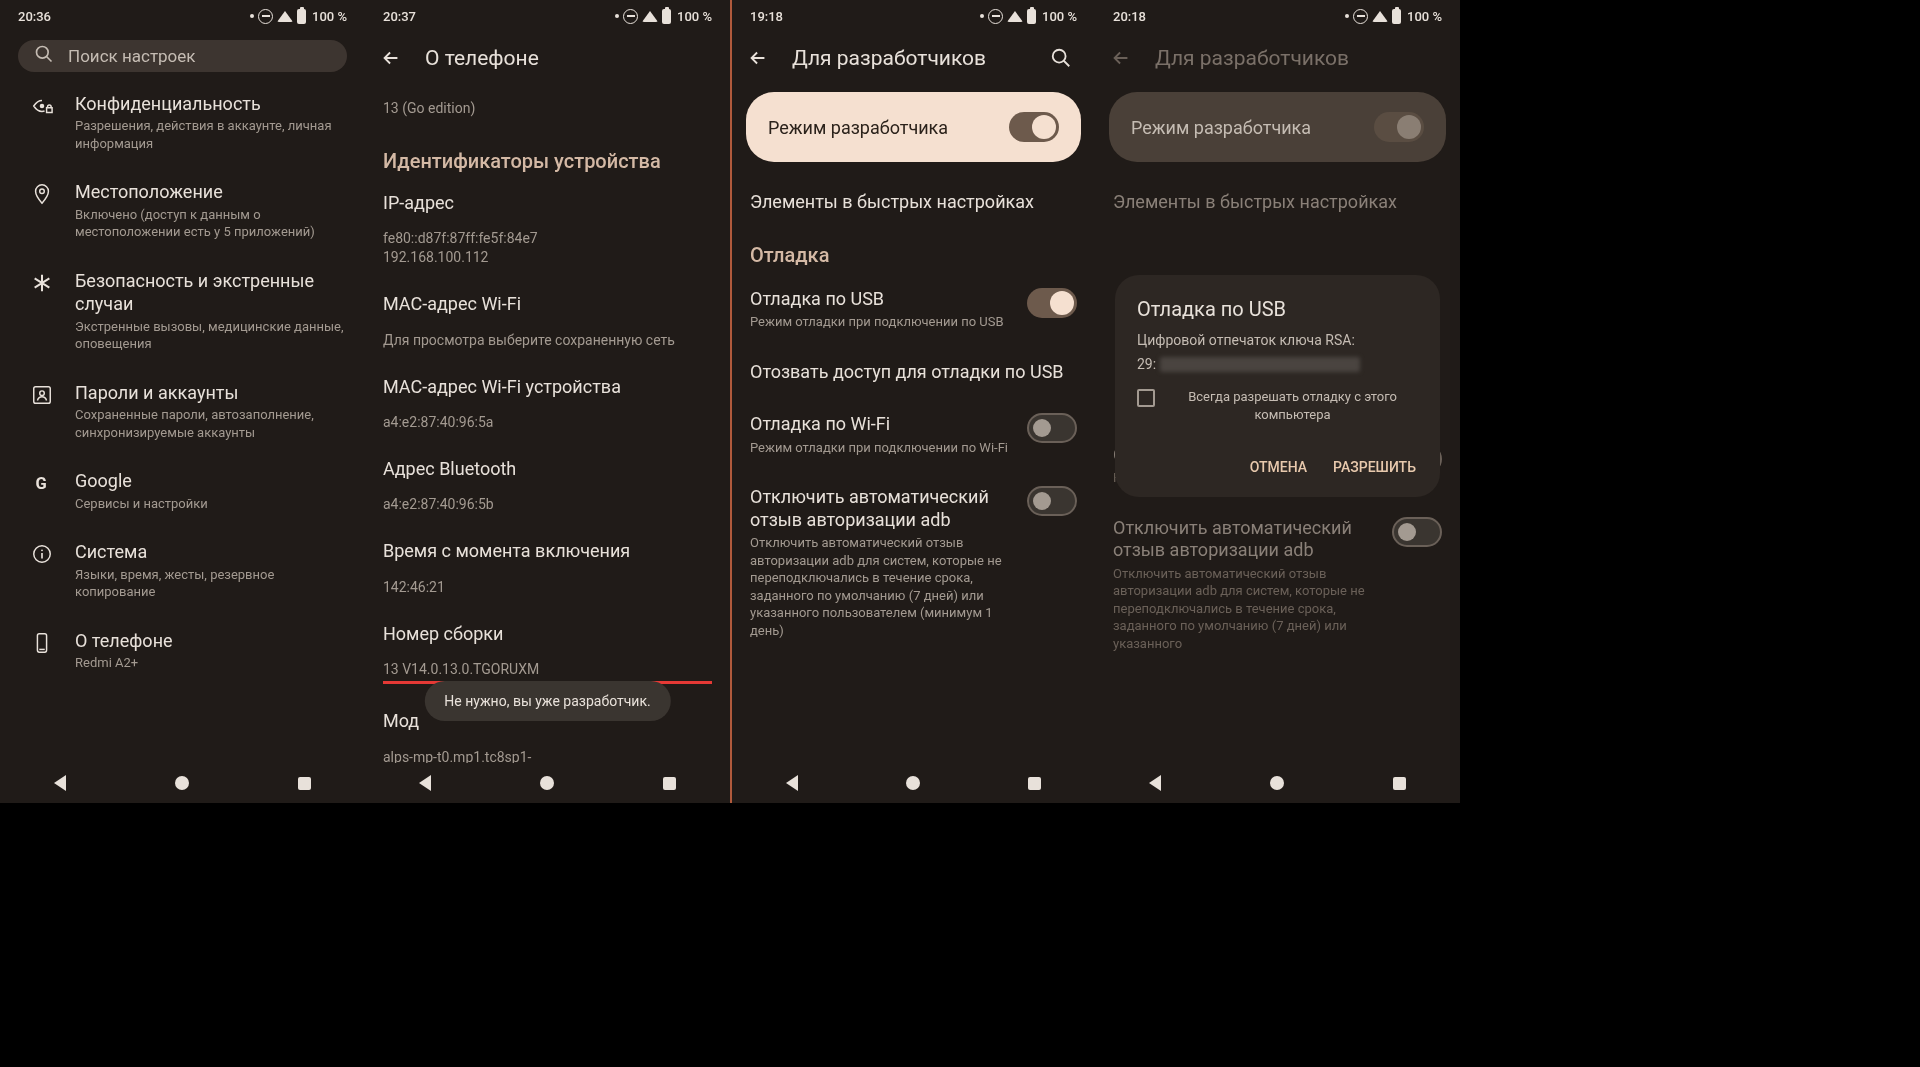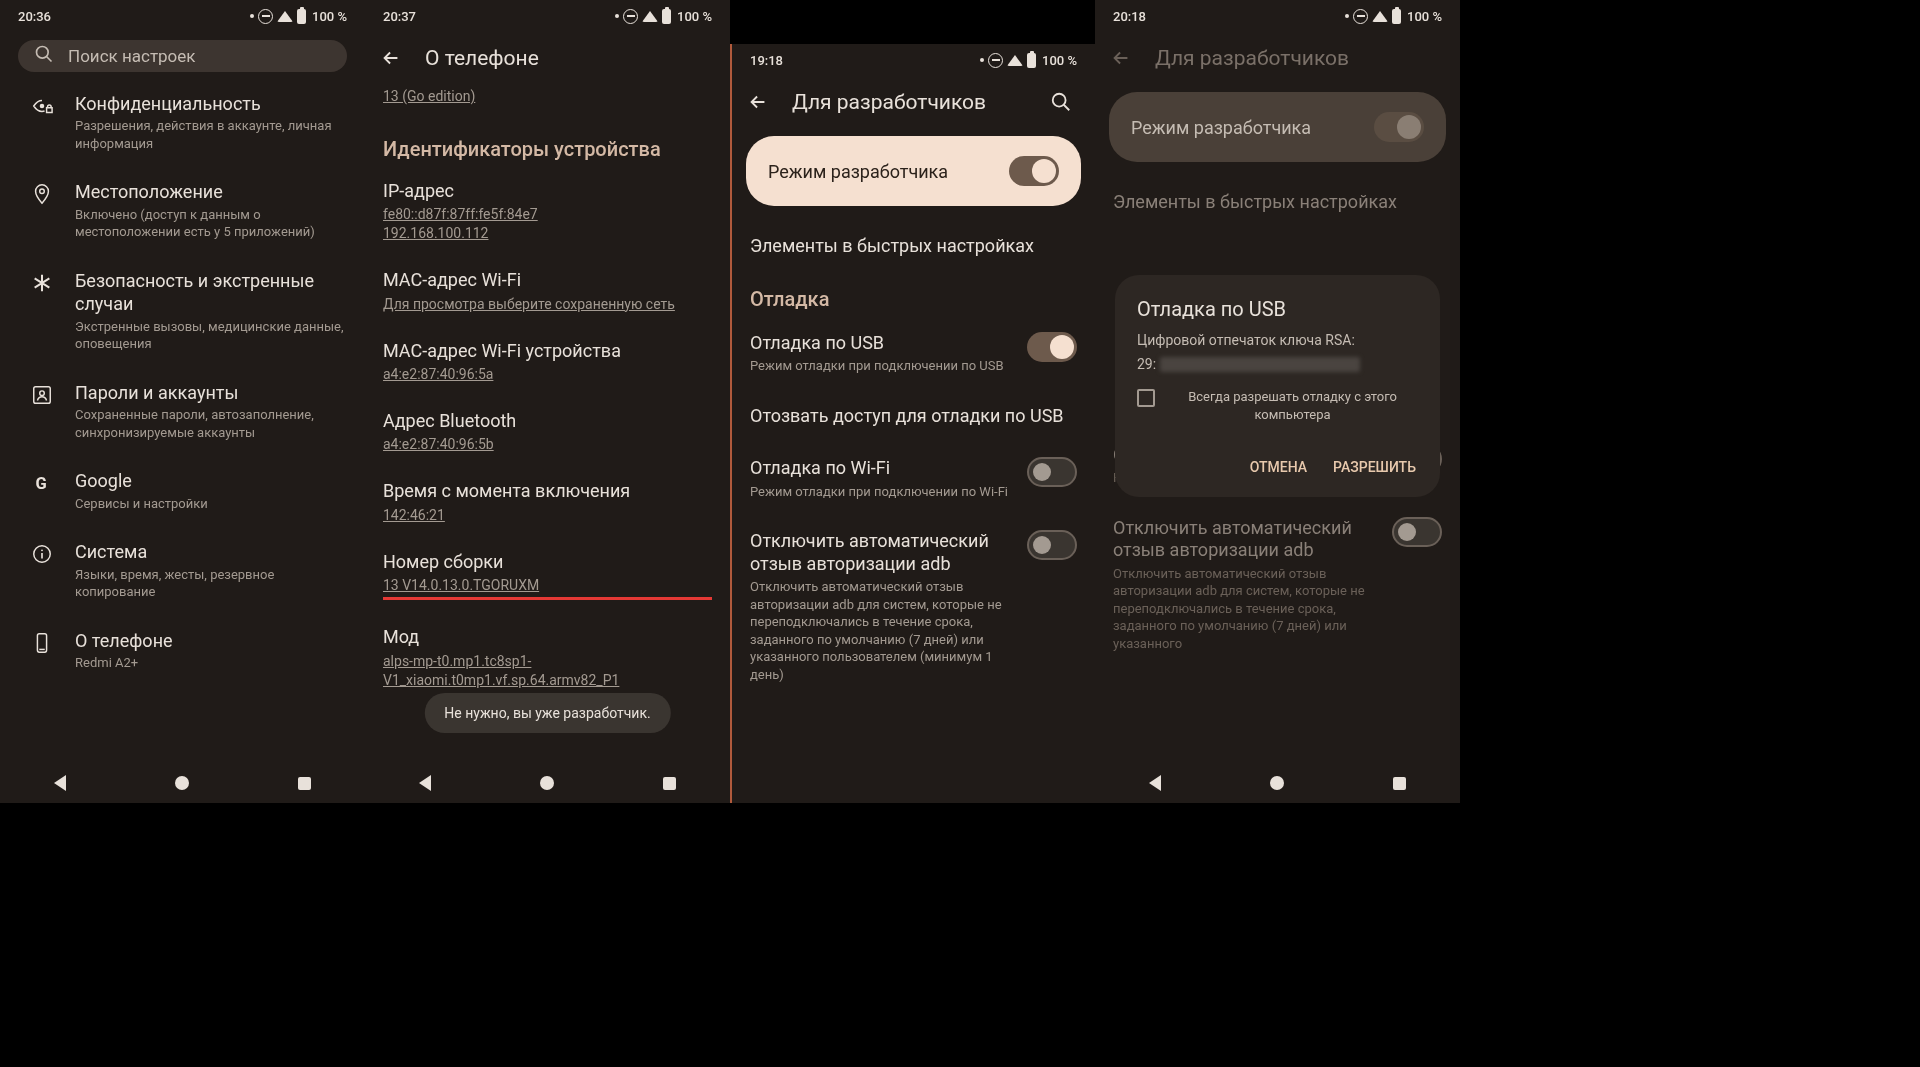--- a/index.html
+++ b/index.html
@@ -35,24 +35,24 @@
 
 .header2 { display: flex; align-items: center; height: 52px; padding: 0 4px; gap: 12px; }
 .back-arrow { width: 44px; height: 44px; display: flex; align-items: center; justify-content: center; }
 .back-arrow svg { width: 22px; height: 22px; stroke: #e8e1da; fill: none; stroke-width: 2; }
 .header-title { font-size: 21px; color: #e8e1da; }
 .header-search { width: 44px; height: 44px; display: flex; align-items: center; justify-content: center; margin-left: auto; margin-right: 8px; }
 .header-search svg { width: 22px; height: 22px; stroke: #e8e1da; fill: none; stroke-width: 2; }
 .info-list { padding: 0 18px; }
 .info-item { padding: 13px 0; }
 .info-title { font-size: 18px; color: #e8e1da; line-height: 1.25; }
-.info-sub { font-size: 14px; color: #a39a91; line-height: 1.35; margin-top: 3px; text-decoration: underline; }
+.info-sub { font-size: 14px; color: #a39a91; line-height: 1.35; margin-top: 15px; }
 .section-header { font-size: 20px; color: #d4b9a5; font-weight: 500; padding: 18px 0 6px; }
 .red-underline { border-bottom: 3px solid #e53935; padding-bottom: 2px; }
-.toast { position: absolute; bottom: 70px; left: 50%; transform: translateX(-50%); background: #3a3530; color: #e8e1da; padding: 12px 20px; border-radius: 26px; font-size: 14px; white-space: nowrap; }
+.toast { position: absolute; bottom: 82px; left: 50%; transform: translateX(-50%); background: #3a3530; color: #e8e1da; padding: 12px 20px; border-radius: 26px; font-size: 14px; white-space: nowrap; }
 
 
 .dev-card { margin: 8px 14px 14px; background: #f5e0d0; border-radius: 28px; padding: 20px 22px; display: flex; align-items: center; justify-content: space-between; }
 .dev-card-title { font-size: 18px; color: #2b221b; }
 .toggle { width: 50px; height: 30px; border-radius: 16px; position: relative; flex-shrink:0; }
 .toggle.on { background: #6d5a4c; }
 .toggle.on::after { content: ""; position: absolute; right: 3px; top: 3px; width: 24px; height: 24px; border-radius: 50%; background: #f5e0d0; }
 .toggle.off { background: #3a3530; border: 2px solid #6a6058; }
 .toggle.off::after { content: ""; position: absolute; left: 4px; top: 4px; width: 18px; height: 18px; border-radius: 50%; background: #a39a91; }
 .dev-section { padding: 0 18px; }
@@ -257,21 +257,21 @@
     </div>
   </div>
   <div class="toast">Не нужно, вы уже разработчик.</div>
   <div class="nav-bar">
       <div class="nav-back"></div>
       <div class="nav-home"></div>
       <div class="nav-recent"></div>
     </div>
 </div>
 
-<div class="screen" style="border-left:2px solid #b05a3c;margin-top:44px;">
+<div class="screen" style="border-left:2px solid #b05a3c;">
   <div class="status-bar">
     <span>19:18</span>
     <div class="status-right">
         <div class="status-icons">
           <div class="icon-dot"></div>
           <div class="icon-dnd"></div>
           <div class="icon-wifi"></div>
           <div class="icon-battery"></div>
         </div>
         <span>100 %</span>

